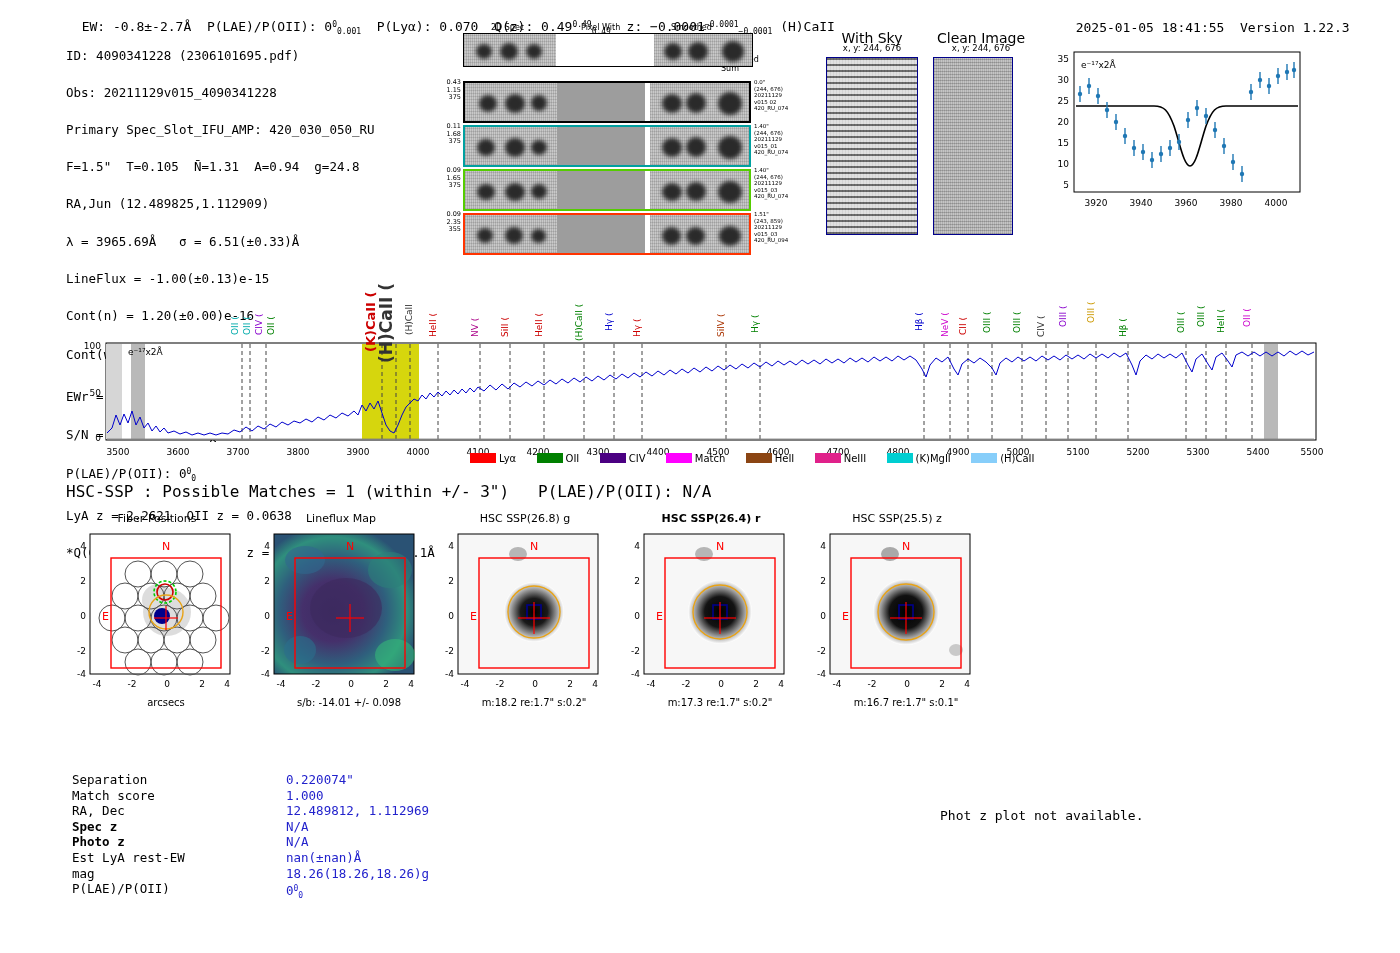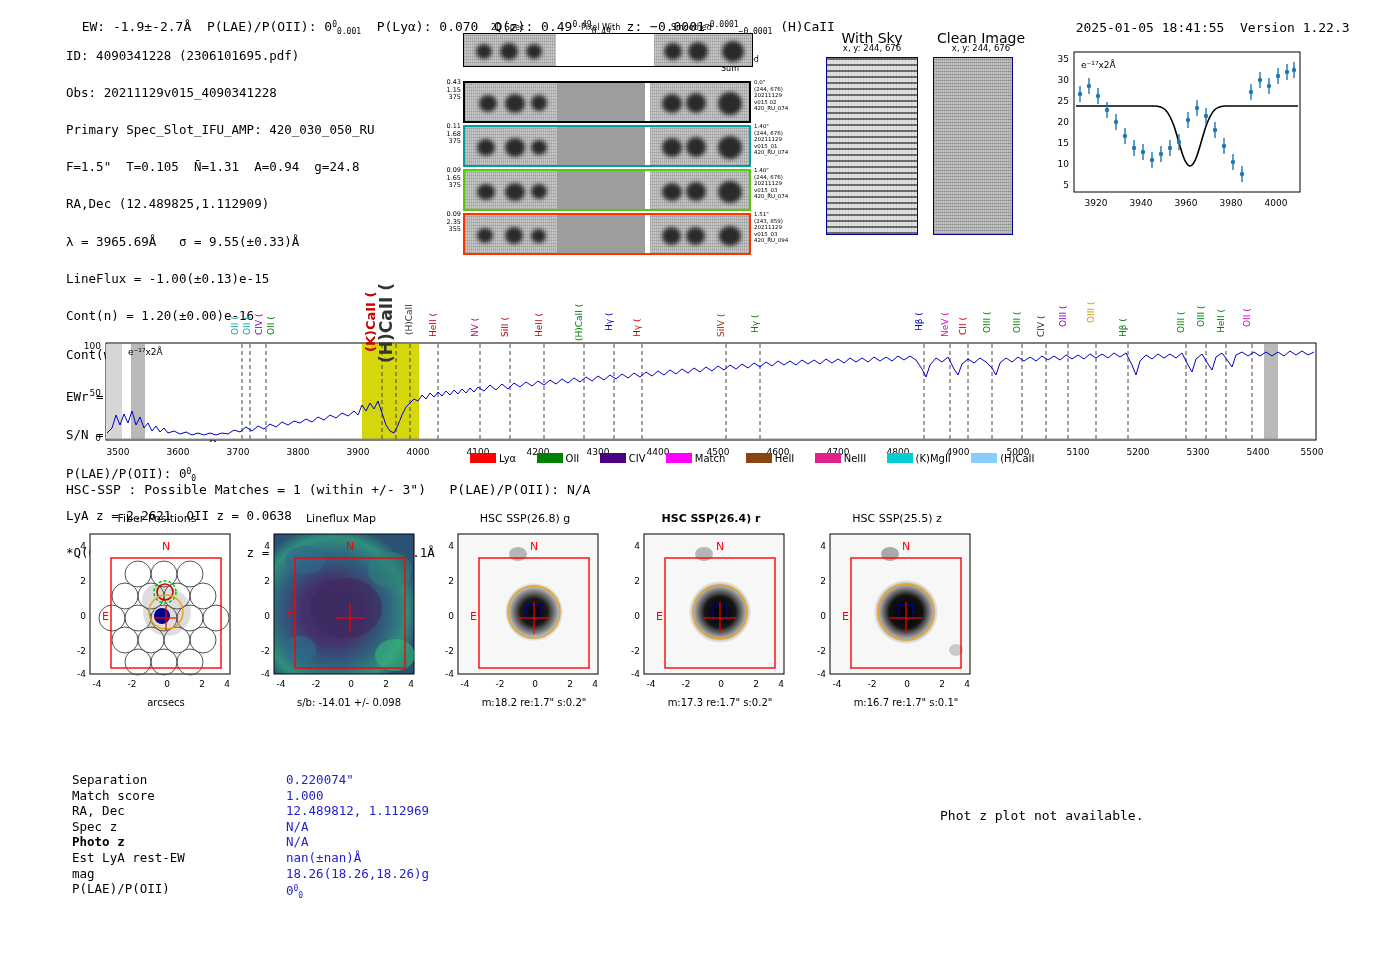--- a/index.html
+++ b/index.html
@@ -61,33 +61,33 @@
   
   #btable{left:72px;top:772px;font-size:12.5px;line-height:15.6px;}
   #btable .k{position:absolute;white-space:pre;color:#000;}
   #btable .v{position:absolute;white-space:pre;color:#2222cc;}
   #photoz{left:940px;top:808px;font-size:13px;color:#000;white-space:pre;}
 </style>
 </head>
 <body>
 
 <div class="abs mono" id="hdr-line">
-  <span>EW: -1.9±-2.7Å</span><span>  </span><span>P(LAE)/P(OII): 0</span><sup class="s">0</sup><sub class="s">0.001</sub><span>  </span><span>P(Lyα): 0.070</span><span>  </span><span>Q(z): 0.49</span><sup class="s">0.49</sup><sub class="s">0.49</sub><span>  </span><span>z: −0.0001</span><sup class="s">−0.0001</sup><sub class="s">−0.0001</sub><span> </span><span>(H)CaII</span>
+  <span>EW: -0.8±-2.7Å</span><span>  </span><span>P(LAE)/P(OII): 0</span><sup class="s">0</sup><sub class="s">0.001</sub><span>  </span><span>P(Lyα): 0.070</span><span>  </span><span>Q(z): 0.49</span><sup class="s">0.49</sup><sub class="s">0.49</sub><span>  </span><span>z: −0.0001</span><sup class="s">−0.0001</sup><sub class="s">−0.0001</sub><span> </span><span>(H)CaII</span>
 </div>
 <div class="abs mono" id="hdr-right">
   <span>2025-01-05 18:41:55</span><span>  </span><span>Version 1.22.3</span>
 </div>
 
 <div class="abs mono" id="info">
 <span>ID: 4090341228 (2306101695.pdf)</span>
 <br><span>Obs: 20211129v015_4090341228</span>
 <br><span>Primary Spec_Slot_IFU_AMP: 420_030_050_RU</span>
 <br><span>F=1.5"  T=0.105  N̄=1.31  A=0.94  g=24.8</span>
-<br><span>RA,Dec (12.489825,1.112909)</span>
-<br><span>λ = 3965.69Å   σ = 9.55(±0.33)Å</span>
+<br><span>RA,Jun (12.489825,1.112909)</span>
+<br><span>λ = 3965.69Å   σ = 6.51(±0.33)Å</span>
 <br><span>LineFlux = -1.00(±0.13)e-15</span>
 <br><span>Cont(n) = 1.20(±0.00)e-16</span>
 <br><span>Cont(w) = 3.00(±0.00)e-16 (gmag 18.02 *)</span><sup class="s">18.02</sup><sub class="s">18.02</sub>
 <br><span>EWr = -2.60(±0.14) (w: -3.70(±0.16))Å</span>
 <br><span>S/N = 27.2(±7.5)   χ² = 5.3(±0.0)</span>
 <br><span>P(LAE)/P(OII): 0</span><sup class="s">0</sup><sub class="s">0</sub>
 <br><span>LyA z = 2.2621  OII z = 0.0638</span>
 <br><span>*Q(0.98) (H)CaII(3968)  z = 0.0000  EW r = -12.1Å</span>
 </div>
 
@@ -468,21 +468,21 @@
   <span style="display:inline-block;width:14px;"></span>
   <span class="legendsq" style="background:#8b4513;"></span><span>HeII</span>
   <span style="display:inline-block;width:14px;"></span>
   <span class="legendsq" style="background:#e0218a;"></span><span>NeIII</span>
   <span style="display:inline-block;width:14px;"></span>
   <span class="legendsq" style="background:#00ced1;"></span><span>(K)MgII</span>
   <span style="display:inline-block;width:14px;"></span>
   <span class="legendsq" style="background:#87cefa;"></span><span>(H)CaII</span>
 </div>
 
-<div class="abs mono" style="left:66px;top:482px;font-size:13px;white-space:pre;">HSC-SSP : Possible Matches = 1 (within +/- 3")   P(LAE)/P(OII): N/A</div>
+<div class="abs mono" style="left:66px;top:482px;font-size:16px;white-space:pre;">HSC-SSP : Possible Matches = 1 (within +/- 3")   P(LAE)/P(OII): N/A</div>
 
 <div class="panelTitle" style="left:62px;top:512px;width:190px;">Fiber Positions</div>
 <div class="abs" style="left:66px;top:530px;">
   <svg width="200" height="180" viewBox="0 0 200 180">
     <rect x="24" y="4" width="140" height="140" fill="#fff" stroke="#000" stroke-width="1"></rect>
     <g font-family="DejaVu Sans" font-size="9" fill="#000">
       <text x="20" y="19" text-anchor="end">4</text>
         <text x="20" y="54" text-anchor="end">2</text>
       <text x="20" y="89" text-anchor="end">0</text>
         <text x="20" y="124" text-anchor="end">-2</text>
@@ -684,21 +684,21 @@
 </div>
 <div class="subcap" style="left:796px;top:697px;width:220px;">m:16.7  re:1.7"  s:0.1"</div>
 
 <div class="abs mono" id="btable">
   <div class="k" style="left:0;top:0;">Separation</div>
   <div class="v" style="left:214px;top:0;">0.220074"</div>
   <div class="k" style="left:0;top:15.6px;">Match score</div>
   <div class="v" style="left:214px;top:15.6px;">1.000</div>
   <div class="k" style="left:0;top:31.2px;">RA, Dec</div>
   <div class="v" style="left:214px;top:31.2px;">12.489812, 1.112969</div>
-  <div class="k" style="left:0;top:46.8px;">Spec z</div>
+  <div class="k" style="left:0;top:46.8px;font-weight:bold;">Spec z</div>
   <div class="v" style="left:214px;top:46.8px;">N/A</div>
   <div class="k" style="left:0;top:62.4px;font-weight:bold;">Photo z</div>
   <div class="v" style="left:214px;top:62.4px;">N/A</div>
   <div class="k" style="left:0;top:78px;">Est LyA rest-EW</div>
   <div class="v" style="left:214px;top:78px;">nan(±nan)Å</div>
   <div class="k" style="left:0;top:93.6px;">mag</div>
   <div class="v" style="left:214px;top:93.6px;">18.26(18.26,18.26)g</div>
   <div class="k" style="left:0;top:109.2px;">P(LAE)/P(OII)</div>
   <div class="v" style="left:214px;top:109.2px;"><span>0</span><sup class="s">0</sup><sub class="s">0</sub></div>
 </div>

